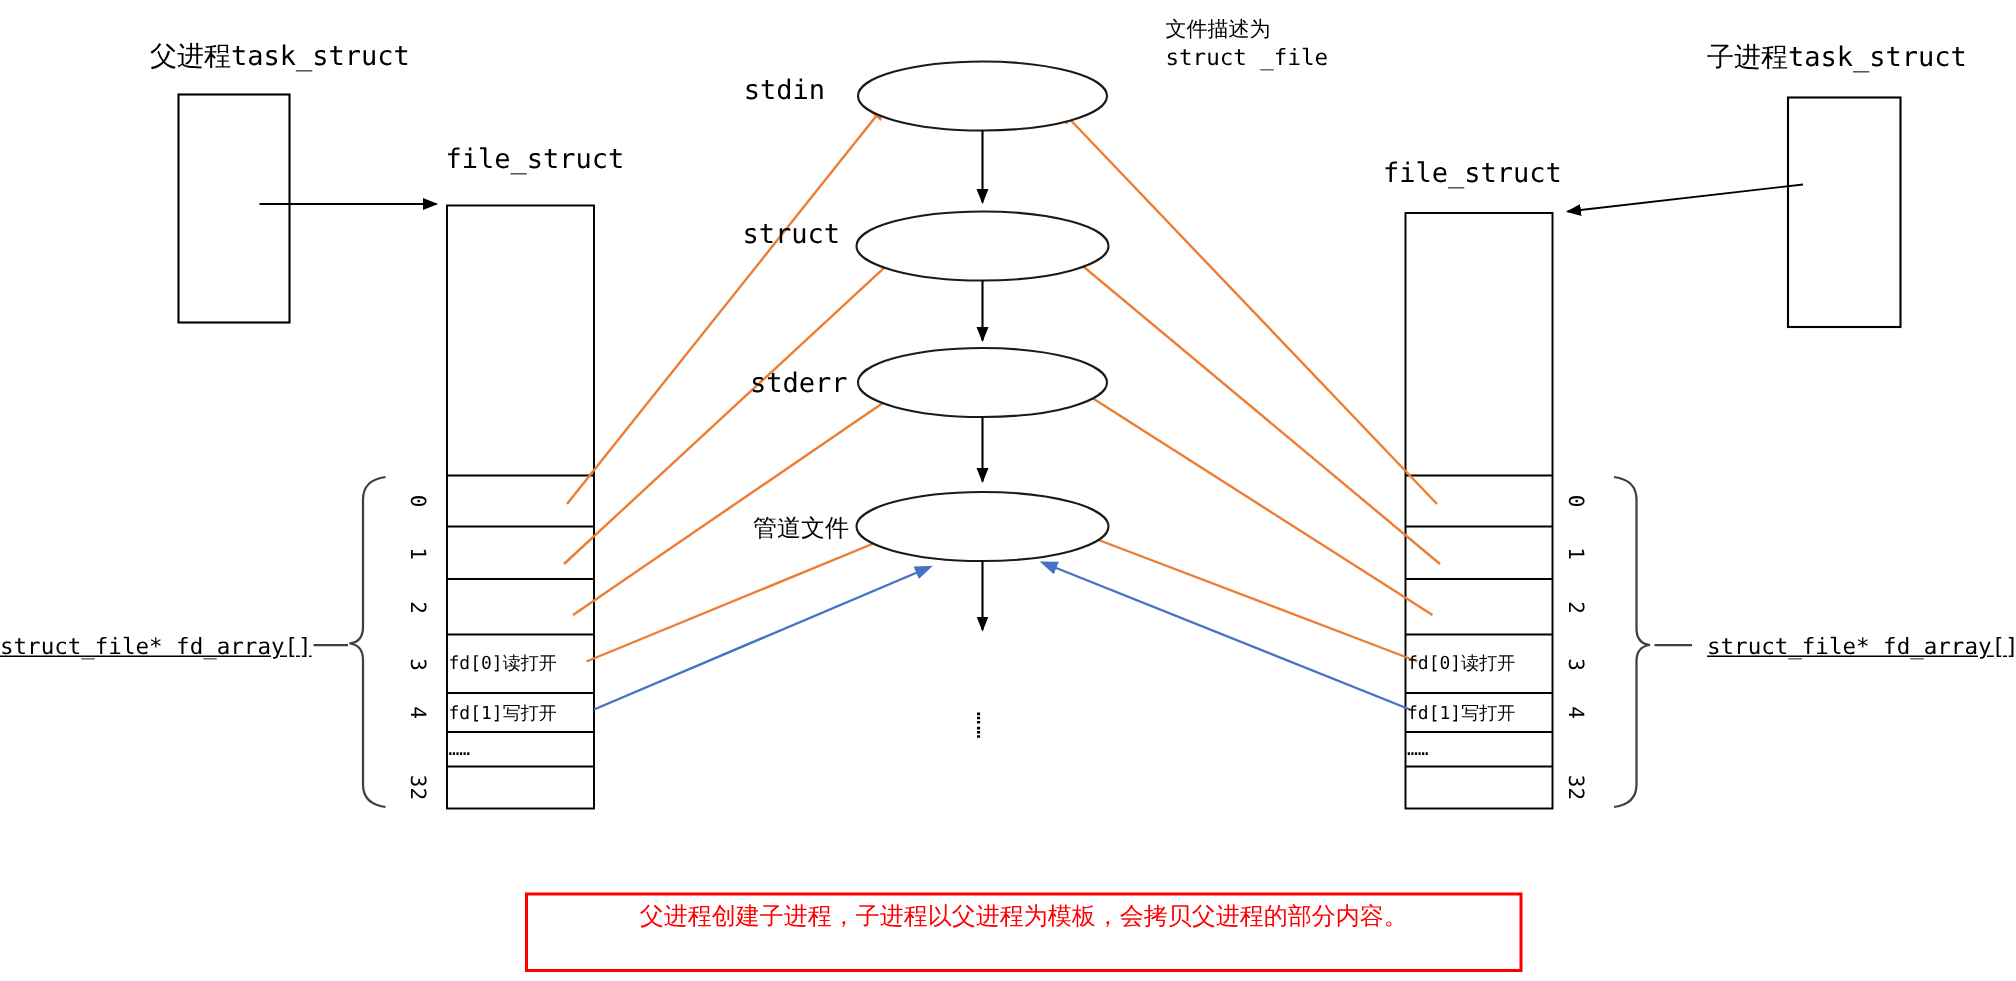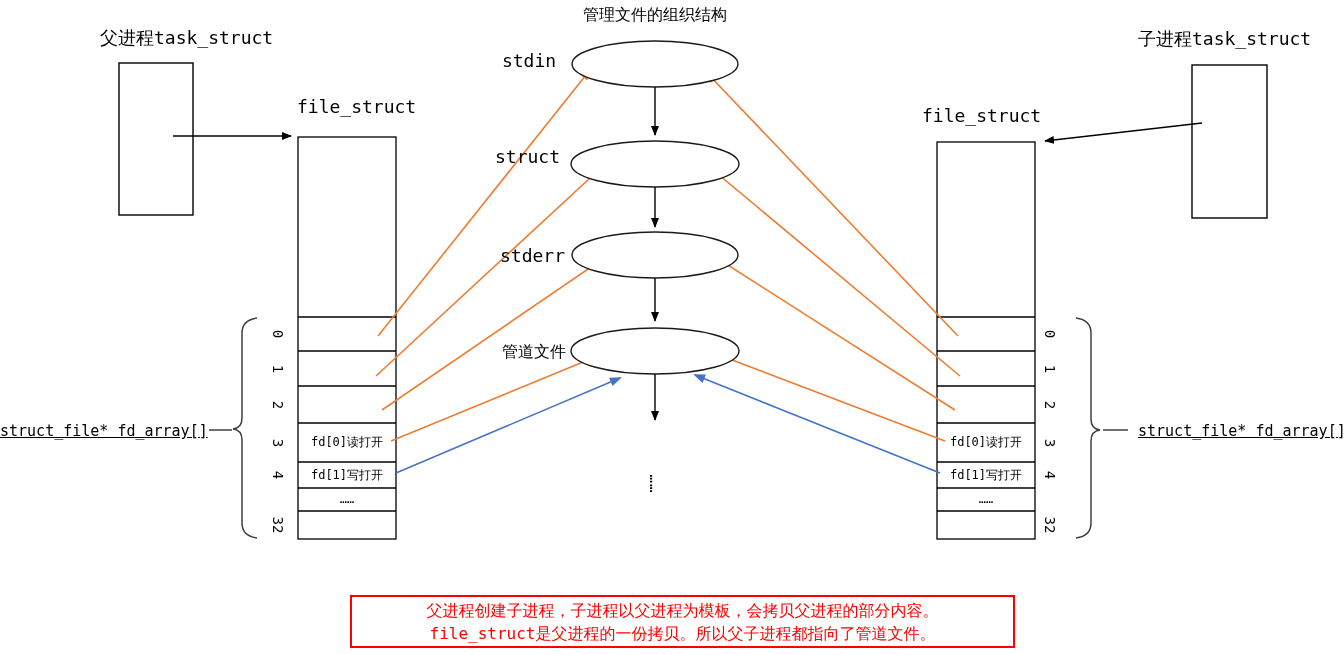--- a/index.html
+++ b/index.html
@@ -27,21 +27,21 @@
     font-size:14px;line-height:18px;
     text-align:center;
     transform:rotate(90deg);
     font-family:"DejaVu Sans Mono","DejaVu Sans",sans-serif;
     color:#000;
   }
   .cell{
     position:absolute;
     width:96px;height:16px;
     font-size:12px;line-height:16px;
-    text-align:center;
+    text-align:left;
     font-family:"DejaVu Sans Mono","DejaVu Sans",sans-serif;
     color:#000;
   }
   .vdots{
     position:absolute;
     left:633px;top:476px;
     width:44px;height:16px;
     font-size:14px;line-height:16px;
     letter-spacing:1px;
     text-align:center;
@@ -150,24 +150,27 @@
       <line x1="655" y1="374" x2="655" y2="420" marker-end="url(#mBlack)"></line>
     </g>
   </svg>
 
   <div class="lbl code17" style="left:100px;top:28px;">父进程task_struct</div>
   <div class="lbl code17" style="left:1138px;top:29px;">子进程task_struct</div>
 
   <div class="lbl code17" style="left:297px;top:97px;">file_struct</div>
   <div class="lbl code17 right-align" style="left:922px;top:106px;width:112px;">file_struct</div>
 
-  <div class="lbl cjk16 center-align" style="left:545px;top:6px;width:220px;">管理文件的组织结构</div>
-
-
-  <div class="lbl code17 right-align" style="left:484px;top:51px;width:90px;text-align:center;">stdin</div>
+
+  <div class="lbl fdnote" style="left:777px;top:11px;">
+    <div>文件描述为</div>
+    <div style="font-size:15px;">struct _file</div>
+  </div>
+
+  <div class="lbl code17 right-align" style="left:460px;top:51px;width:90px;">stdin</div>
   <div class="lbl code17 right-align" style="left:470px;top:147px;width:90px;">struct</div>
   <div class="lbl code17 right-align" style="left:475px;top:246px;width:90px;">stderr</div>
   <div class="lbl cjk16 right-align" style="left:476px;top:343px;width:90px;">管道文件</div>
 
   <div class="vdots">……</div>
 
   <div class="lbl code15 right-align" style="left:0px;top:423px;width:207px;">struct_file* fd_array[]</div>
   <div class="lbl code15" style="left:1138px;top:423px;">struct_file* fd_array[]</div>
 
   <div class="idx" style="left:263px;top:325px;">0</div>
@@ -187,16 +190,15 @@
   <div class="cell" style="left:299px;top:434px;">fd[0]读打开</div>
   <div class="cell" style="left:299px;top:467px;">fd[1]写打开</div>
   <div class="cell" style="left:299px;top:491px;">……</div>
 
   <div class="cell" style="left:938px;top:434px;">fd[0]读打开</div>
   <div class="cell" style="left:938px;top:467px;">fd[1]写打开</div>
   <div class="cell" style="left:938px;top:491px;">……</div>
 
   <div class="note-box">
     <div>父进程创建子进程，子进程以父进程为模板，会拷贝父进程的部分内容。</div>
-    <div>file_struct是父进程的一份拷贝。所以父子进程都指向了管道文件。</div>
   </div>
 
 </div>
 
 </body></html>

